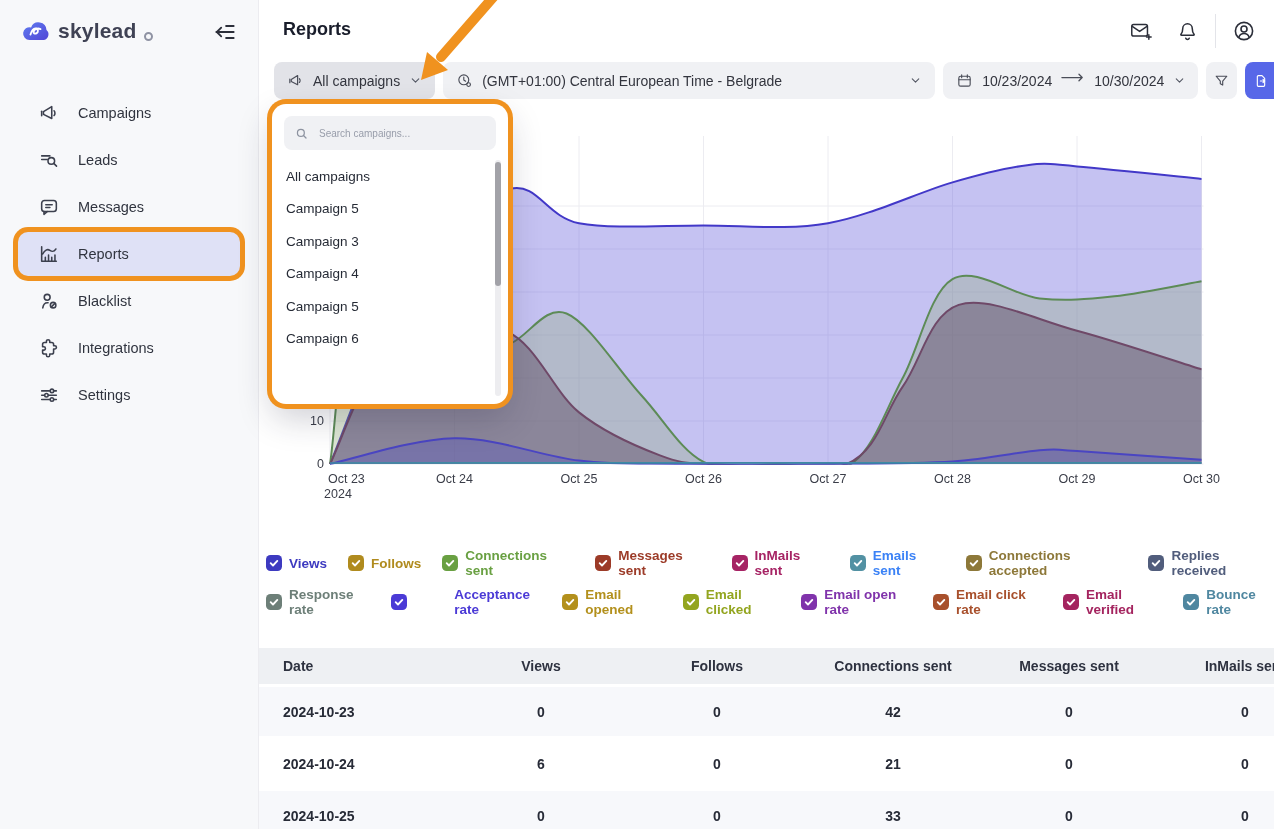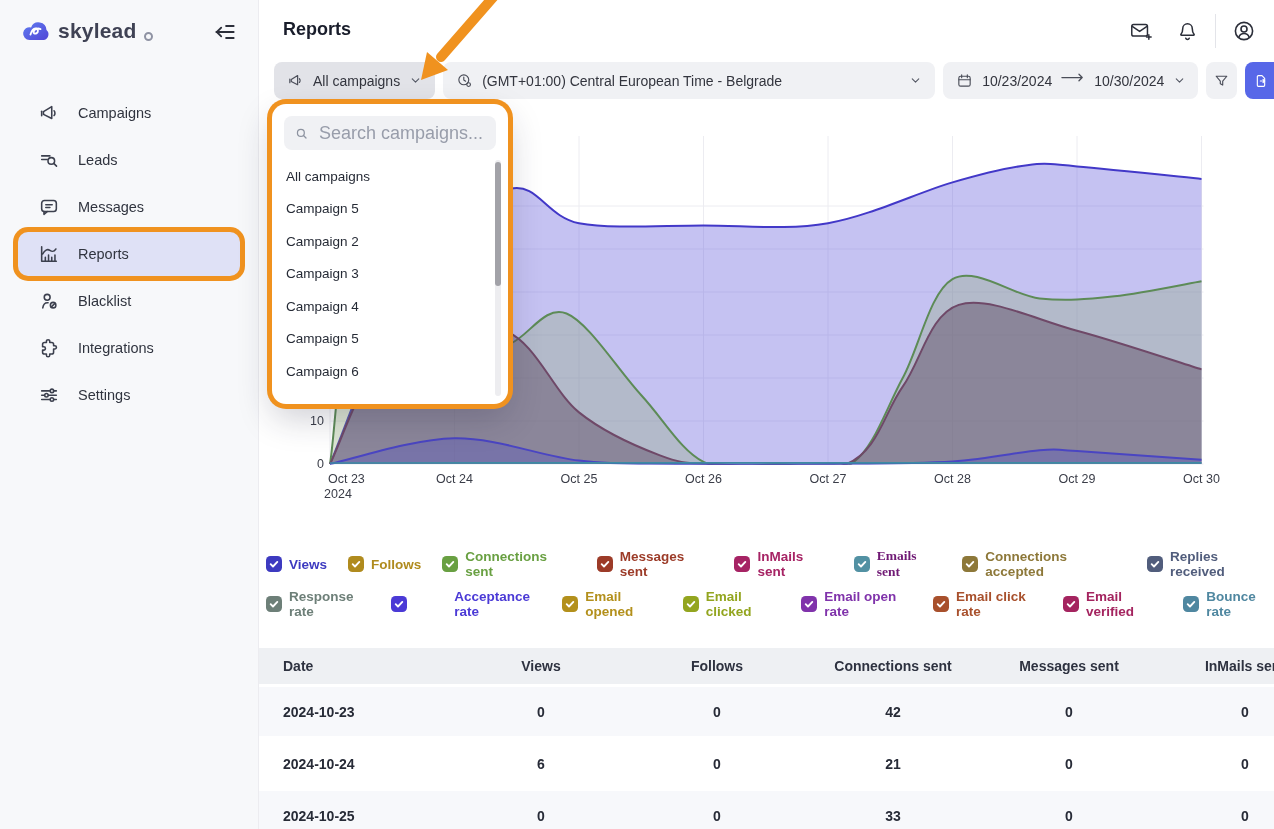--- a/index.html
+++ b/index.html
@@ -56,21 +56,21 @@
   thead th.col-date{text-align:left;padding-left:25px;}
   tbody td{height:49px;font-size:14px;font-weight:600;color:#272b37;text-align:center;padding:0;}
   tbody td.col-date{text-align:left;padding-left:25px;}
   tbody tr{border-top:3px solid #fff;background:#fff;}
   tbody tr:nth-child(odd){background:#f7f8fb;}
   
   .dropdown{position:absolute;left:14px;top:104px;width:236px;height:300px;background:#fff;border-radius:14px;z-index:30;
     box-shadow:0 0 0 5px var(--annotation,#F0921F),0 14px 34px rgba(30,30,60,.22);}
   .dd-search{margin:12px 12px 8px 12px;height:34px;background:#f0f1f4;border-radius:8px;display:flex;align-items:center;gap:8px;padding:0 10px;}
   .dd-search .sicon{width:15px;height:15px;color:#8d93a0;flex:none;}
-  .dd-search input{border:none;outline:none;background:transparent;font-size:18px;color:#2b2f38;width:100%;font-family:inherit;}
+  .dd-search input{border:none;outline:none;background:transparent;font-size:10px;color:#2b2f38;width:100%;font-family:inherit;}
   .dd-search input::placeholder{color:#989daa;}
   .dd-list{padding:2px 0 0 14px;}
   .dd-item{height:32.5px;display:flex;align-items:center;font-size:13.5px;font-weight:500;color:#262b36;cursor:pointer;}
   .dd-scroll{position:absolute;right:7px;top:56px;width:6px;height:236px;background:#ededf0;border-radius:3px;}
   .dd-thumb{position:absolute;left:0;top:2px;width:6px;height:124px;background:#a2a2a8;border-radius:3px;cursor:pointer;}
   
   .anno-arrow{position:absolute;left:150px;top:0;width:115px;height:95px;z-index:40;pointer-events:none;}
 </style>
 </head>
 <body>
@@ -374,21 +374,21 @@
             </svg>
     </span>
     <span class="lb" style="color: rgb(166, 35, 100);">InMails sent</span>
   </span>
         <span class="lg">
     <span class="cb" style="background: rgb(82, 145, 163);">
       <svg viewBox="0 0 12 12" fill="none" stroke="#fff" stroke-width="2.2" stroke-linecap="round" stroke-linejoin="round">
               <path d="m2 6.2 2.8 2.8L10 3.5"></path>
             </svg>
     </span>
-    <span class="lb" style="color: #701a75; font-family: Liberation Serif, serif;">Emails sent</span>
+    <span class="lb" style="color: #3b82f6;">Emails sent</span>
   </span>
         <span class="lg">
     <span class="cb" style="background: rgb(141, 120, 57);">
       <svg viewBox="0 0 12 12" fill="none" stroke="#fff" stroke-width="2.2" stroke-linecap="round" stroke-linejoin="round">
               <path d="m2 6.2 2.8 2.8L10 3.5"></path>
             </svg>
     </span>
     <span class="lb" style="color: rgb(141, 120, 57);">Connections accepted</span>
   </span>
         <span class="lg">
@@ -523,21 +523,20 @@
         <svg viewBox="0 0 24 24" fill="none" stroke="currentColor" stroke-width="2" stroke-linecap="round">
             <circle cx="11" cy="11" r="5.5"></circle>
             <path d="m15.2 15.2 4 4"></path>
           </svg>
       </span>
       <input type="text" placeholder="Search campaigns..." style="">
     </div>
     <div class="dd-list" id="dd-list">
         <div class="dd-item">All campaigns</div>
         <div class="dd-item">Campaign 5</div>
-        <div class="dd-item">Campaign 2</div>
         <div class="dd-item">Campaign 3</div>
         <div class="dd-item">Campaign 4</div>
         <div class="dd-item">Campaign 5</div>
         <div class="dd-item">Campaign 6</div>
       </div>
     <div class="dd-scroll">
       <div class="dd-thumb"></div>
     </div>
   </div>
 

